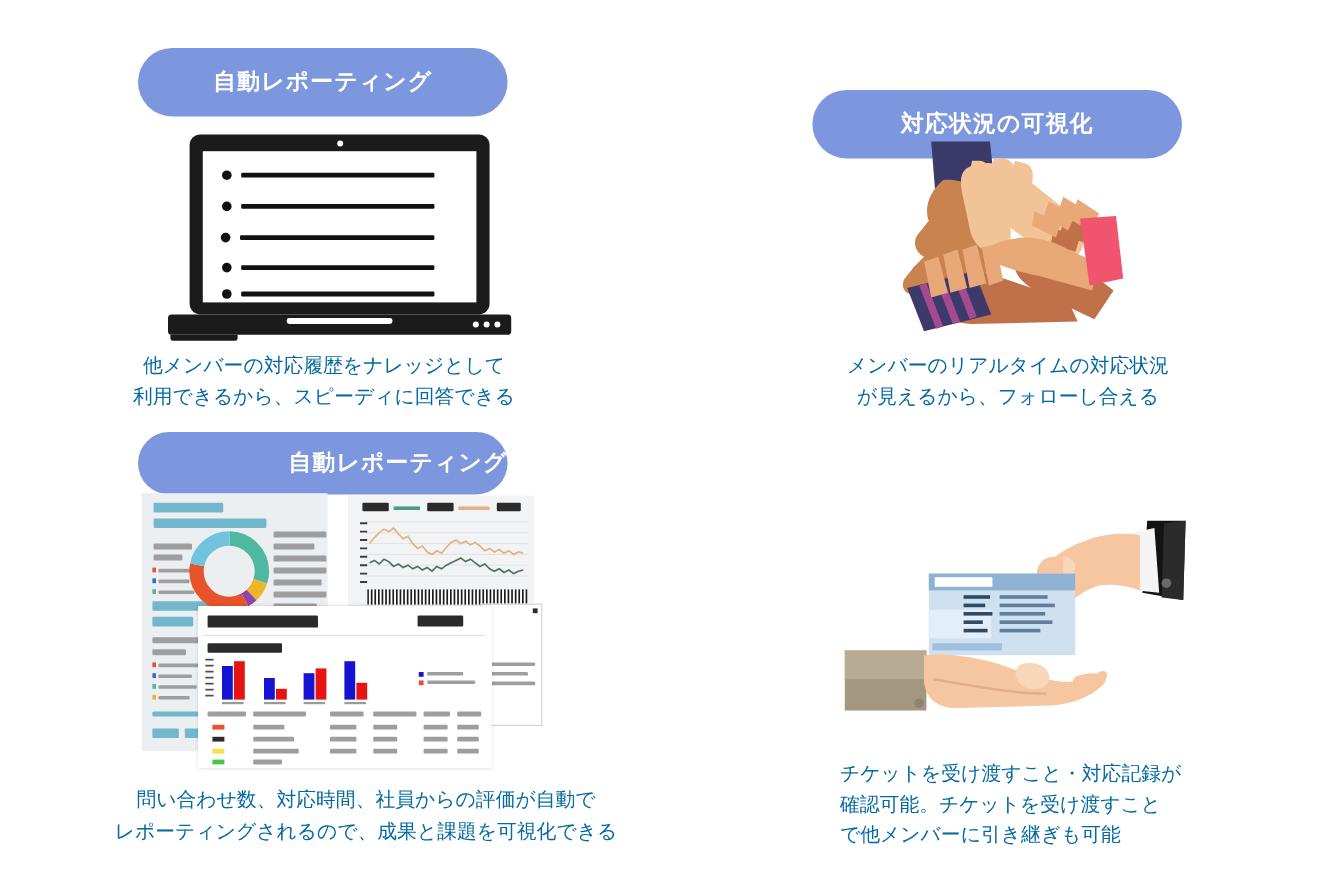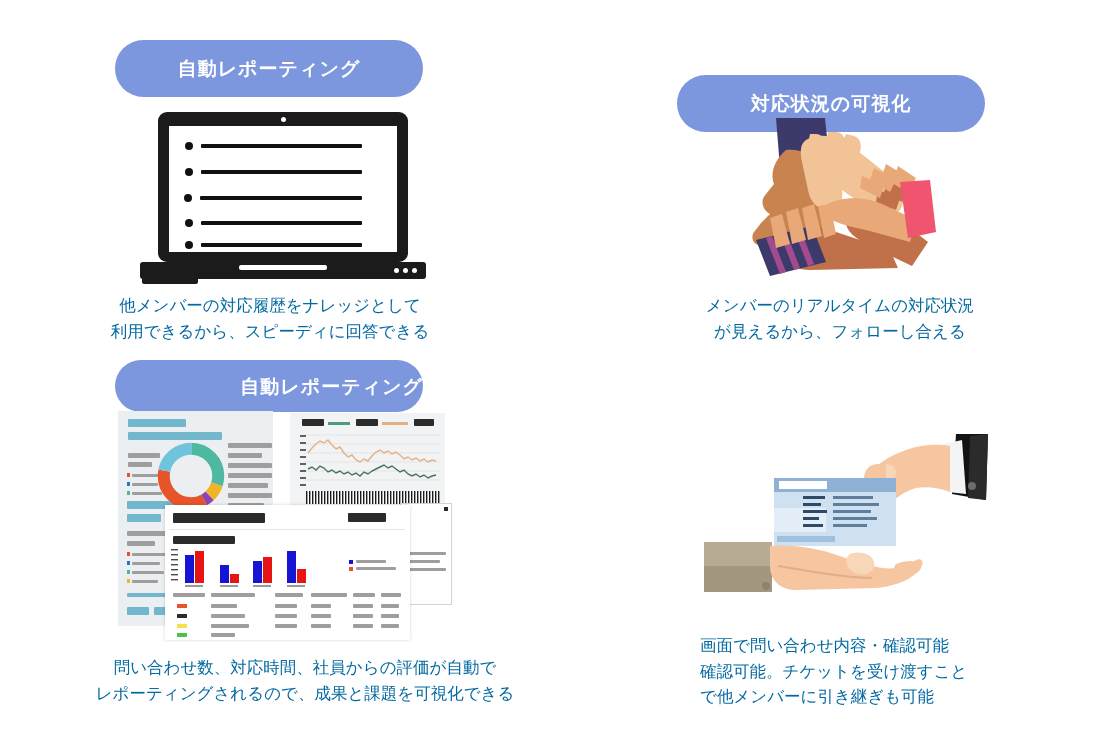--- a/index.html
+++ b/index.html
@@ -414,17 +414,17 @@
                C208,146 214,142 216,140 C220,138 224,140 222,145
                C218,156 200,166 176,168 L96,170 C80,170 70,160 70,146 Z"></path>
       <path fill="none" stroke="#e3ae87" stroke-width="2" d="M78,146 C104,150 140,158 172,158"></path>
       <path fill="#f8d6b8" d="M150,134 C160,130 172,134 174,142 C176,150 168,156 158,154
                C148,152 142,140 150,134 Z"></path>
       <path fill="#f6c6a0" d="M196,144 C206,140 216,140 220,144 C224,148 218,154 208,156
                C198,158 190,152 196,144 Z"></path>
     </svg>
   </div>
 
-  <div class="caption left" style="left:700px;top:633px;width:320px;font-size:16.5px;">画面で問い合わせ内容・確認可能
+  <div class="caption left" style="left:700px;top:633px;width:320px;font-size:16.5px;">チケットを受け渡すこと・対応記録が
 確認可能。チケットを受け渡すこと
 で他メンバーに引き継ぎも可能</div>
 
 </div>
 
 </body></html>

